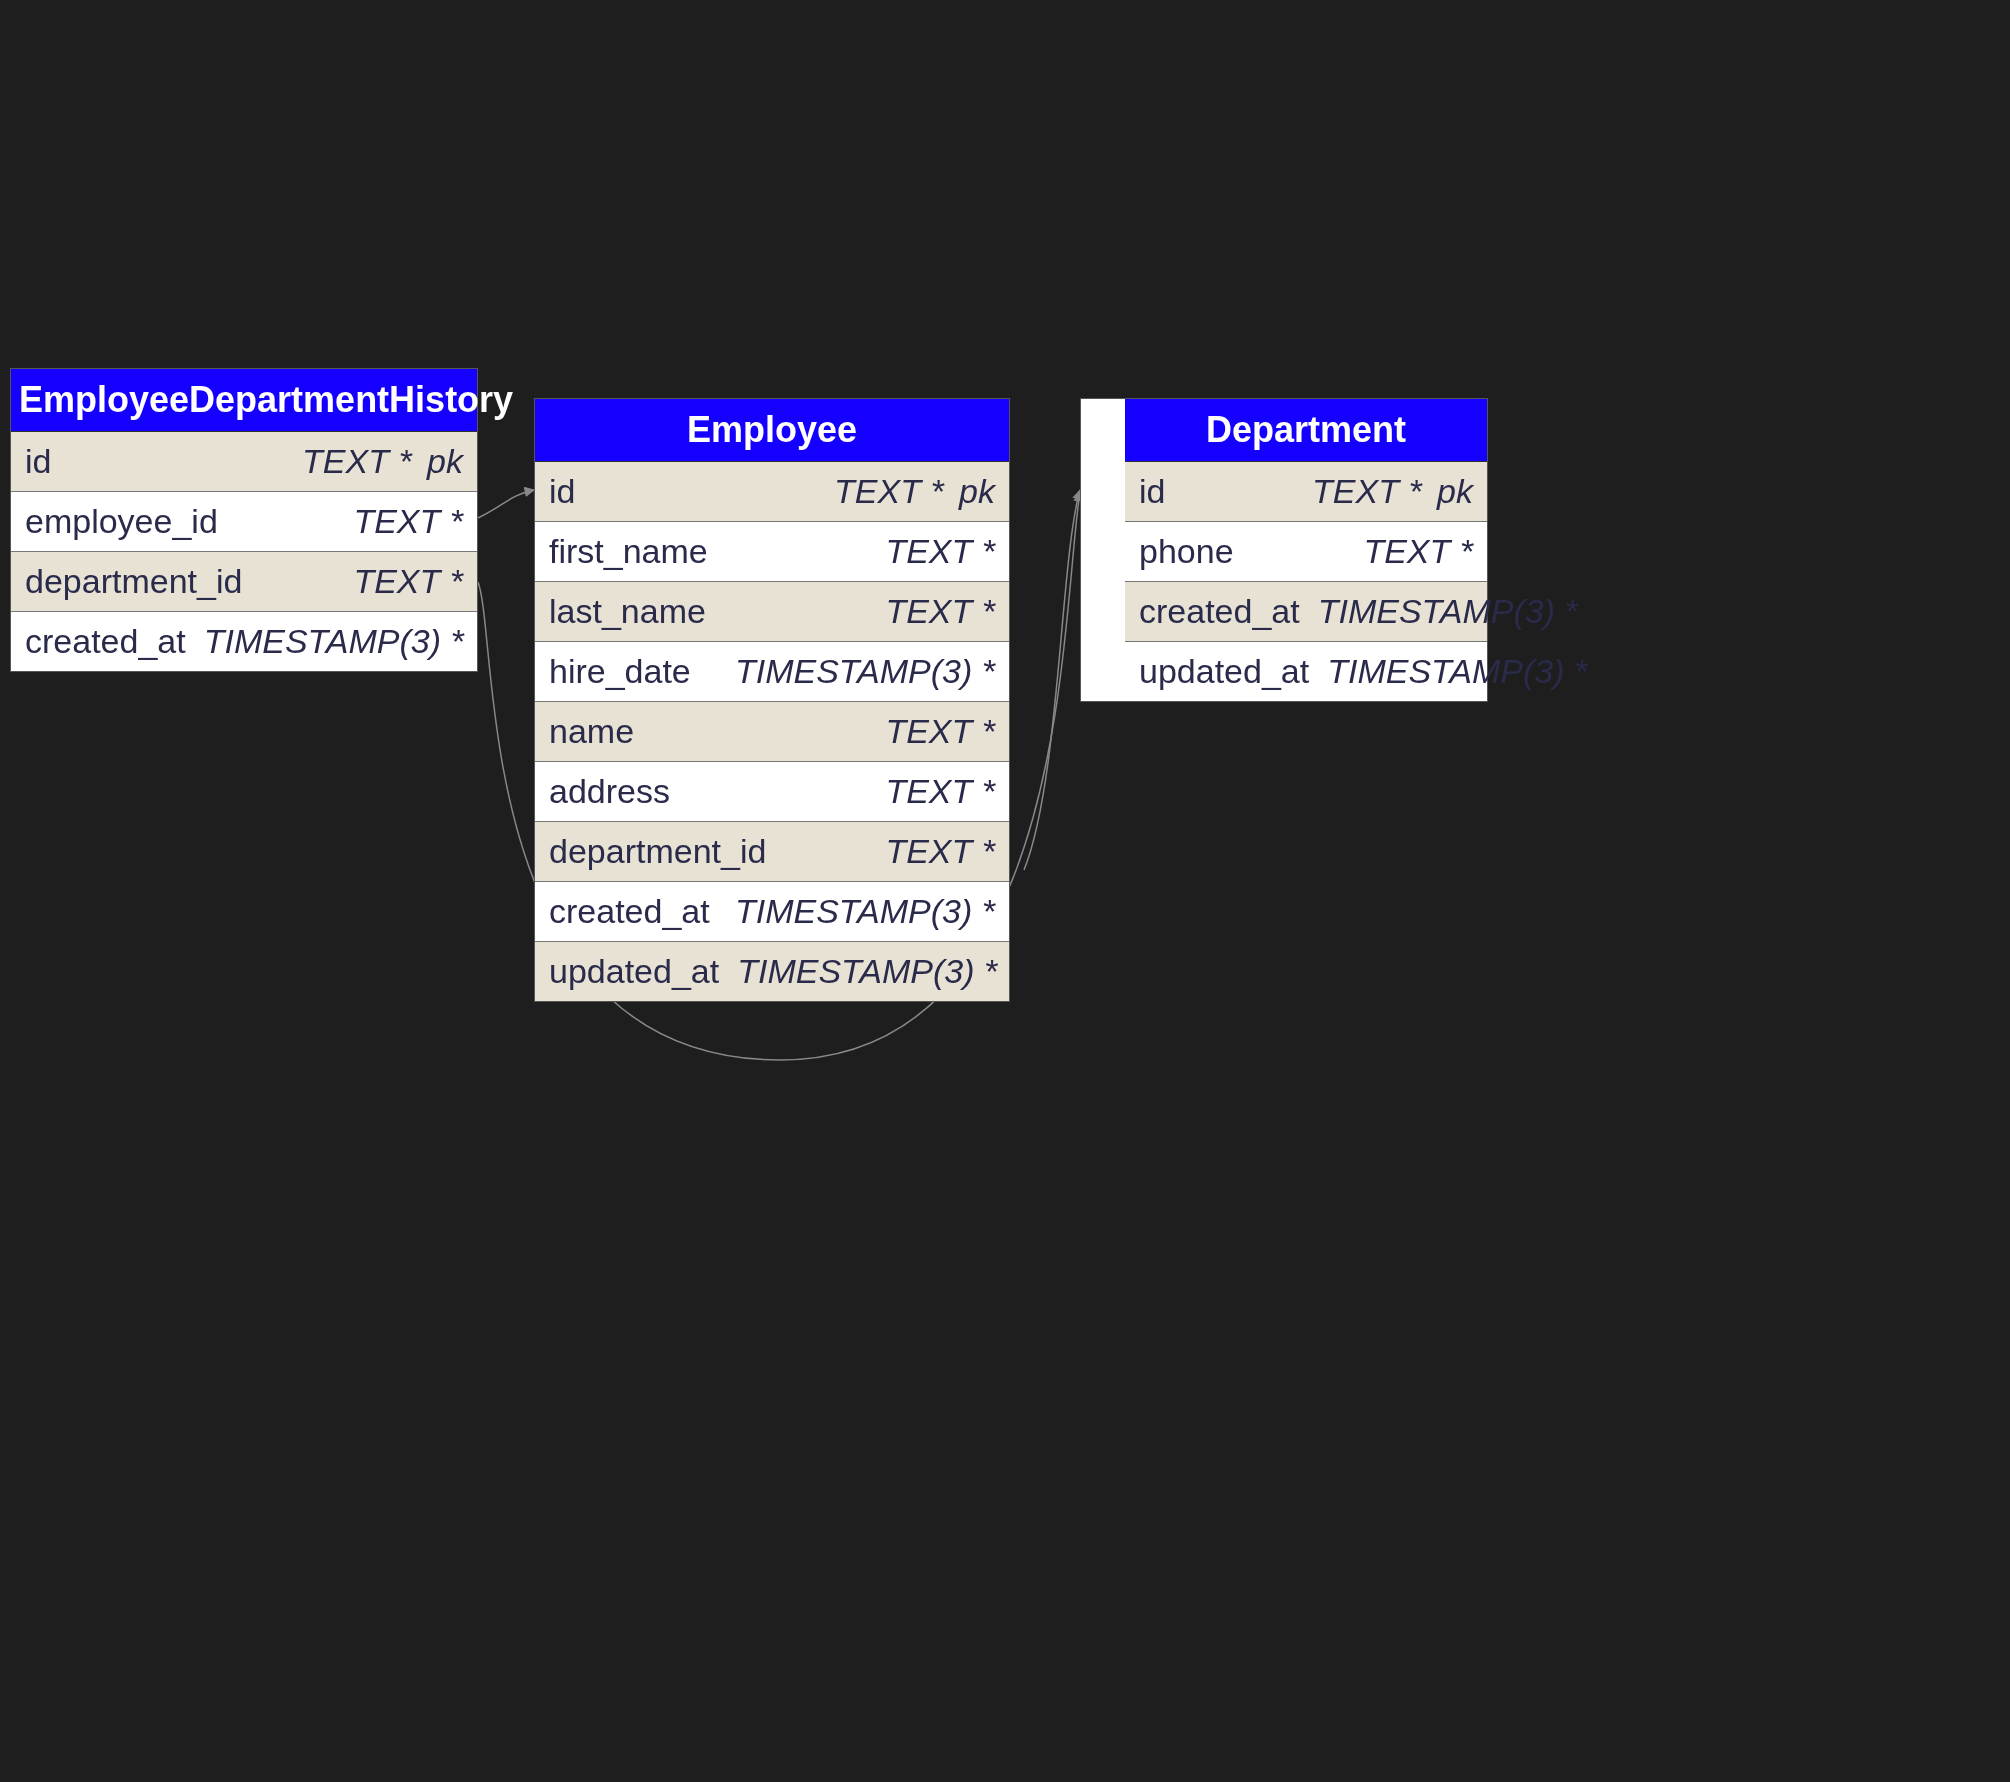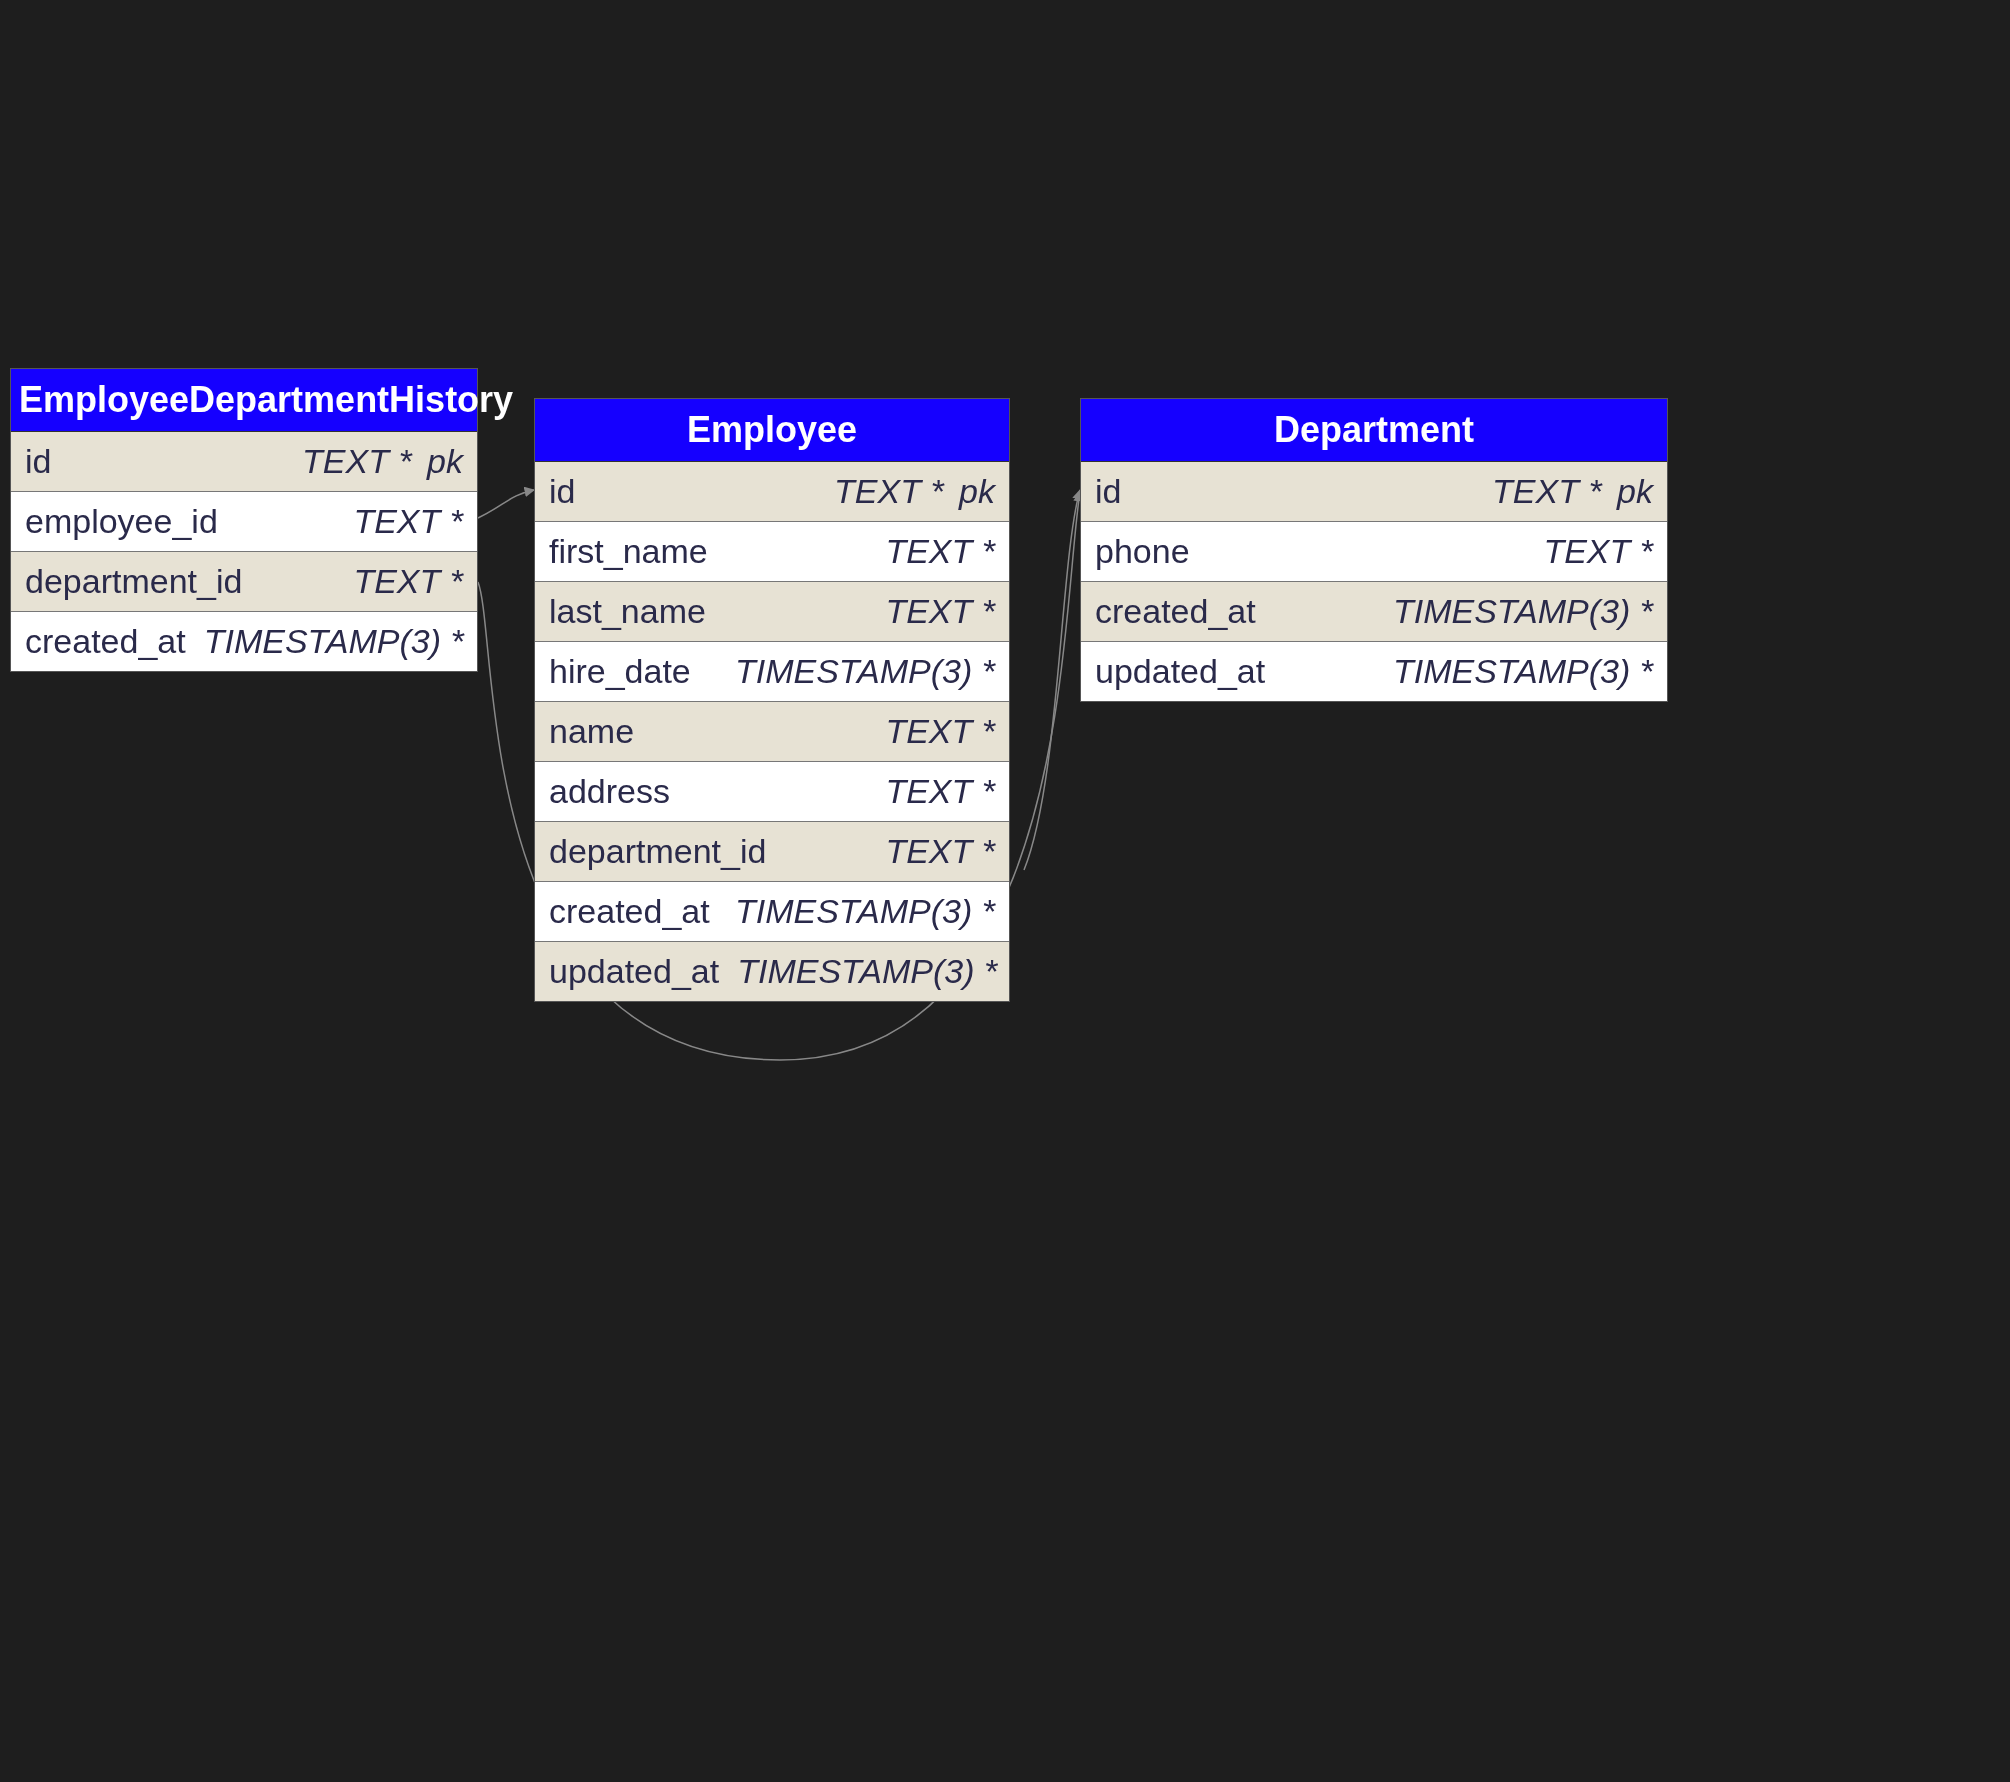--- a/index.html
+++ b/index.html
@@ -130,21 +130,21 @@
     <div class="row">
       <span class="name">created_at</span>
       <span class="type">TIMESTAMP(3) *</span>
     </div>
     <div class="row alt">
       <span class="name">updated_at</span>
       <span class="type">TIMESTAMP(3) *</span>
     </div>
   </div>
 
-  <div class="entity" style="left:1080px;top:398px;width:588px;">
+  <div class="entity" style="left:1080px;top:398px;width:408px;padding-left:44px;">
     <div class="entity-header">Department</div>
     <div class="row alt">
       <span class="name">id</span>
       <span class="type"><span>TEXT *</span><span class="pk">&nbsp;pk</span></span>
     </div>
     <div class="row">
       <span class="name">phone</span>
       <span class="type">TEXT *</span>
     </div>
     <div class="row alt">

